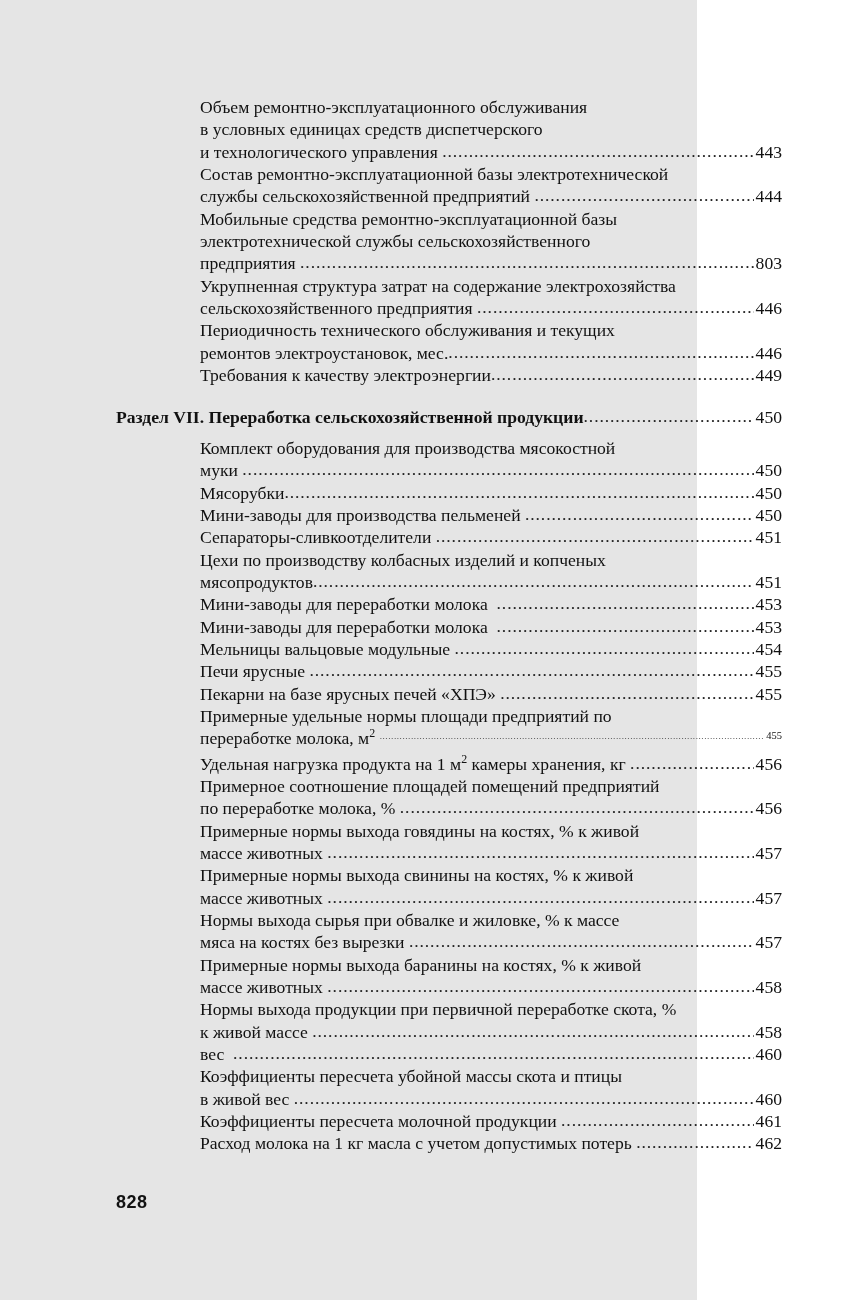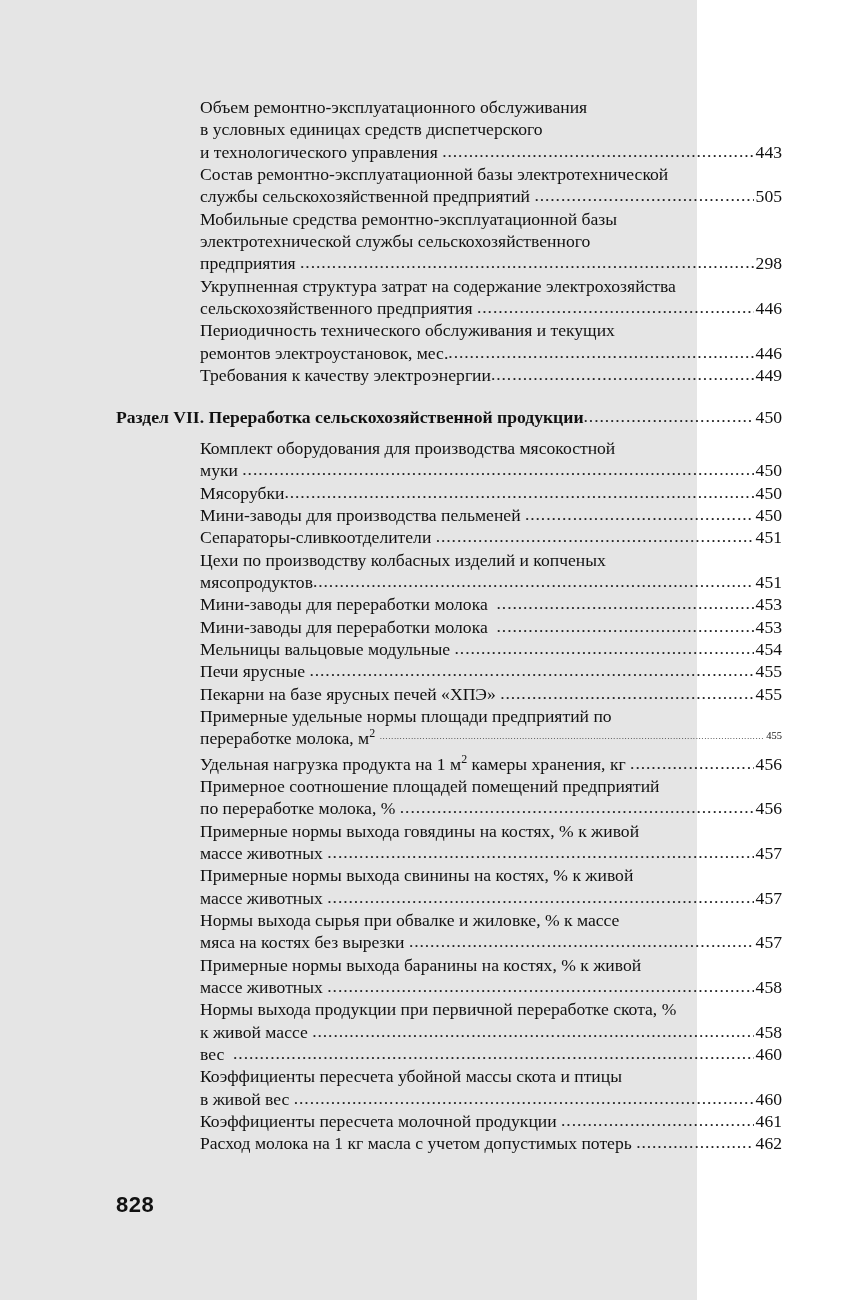--- a/index.html
+++ b/index.html
@@ -114,21 +114,21 @@
     line-height: 0;
   }
 
   
   .folio {
     position: absolute;
     left: 116px;
     top: 1192px;
     font-family: "Liberation Sans", "DejaVu Sans", sans-serif;
     font-weight: bold;
-    font-size: 22px;
+    font-size: 18px;
     letter-spacing: 0.5px;
     color: #111111;
   }
 </style>
 </head>
 <body>
 
 <div class="page">
 
   <div class="toc" id="toc-root">
@@ -139,30 +139,30 @@
           <span class="lr-title"><span>и технологического управления </span></span>
           <span class="lr-dots">................................................................................................................................................................................................................................................................................................................................................................................................................</span>
           <span class="lr-page">443</span>
         </div>
       </div>
       <div class="toc-entry indent">
         <div class="plain-row"><span>Состав ремонтно-эксплуатационной базы электротехнической</span></div>
         <div class="leader-row">
           <span class="lr-title"><span>службы сельскохозяйственной предприятий </span></span>
           <span class="lr-dots">................................................................................................................................................................................................................................................................................................................................................................................................................</span>
-          <span class="lr-page">505</span>
+          <span class="lr-page">444</span>
         </div>
       </div>
       <div class="toc-entry indent">
         <div class="plain-row"><span>Мобильные средства ремонтно-эксплуатационной базы</span></div>
         <div class="plain-row"><span>электротехнической службы сельскохозяйственного</span></div>
         <div class="leader-row">
           <span class="lr-title"><span>предприятия </span></span>
           <span class="lr-dots">................................................................................................................................................................................................................................................................................................................................................................................................................</span>
-          <span class="lr-page">298</span>
+          <span class="lr-page">803</span>
         </div>
       </div>
       <div class="toc-entry indent">
         <div class="plain-row"><span>Укрупненная структура затрат на содержание электрохозяйства</span></div>
         <div class="leader-row">
           <span class="lr-title"><span>сельскохозяйственного предприятия </span></span>
           <span class="lr-dots">................................................................................................................................................................................................................................................................................................................................................................................................................</span>
           <span class="lr-page">446</span>
         </div>
       </div>

